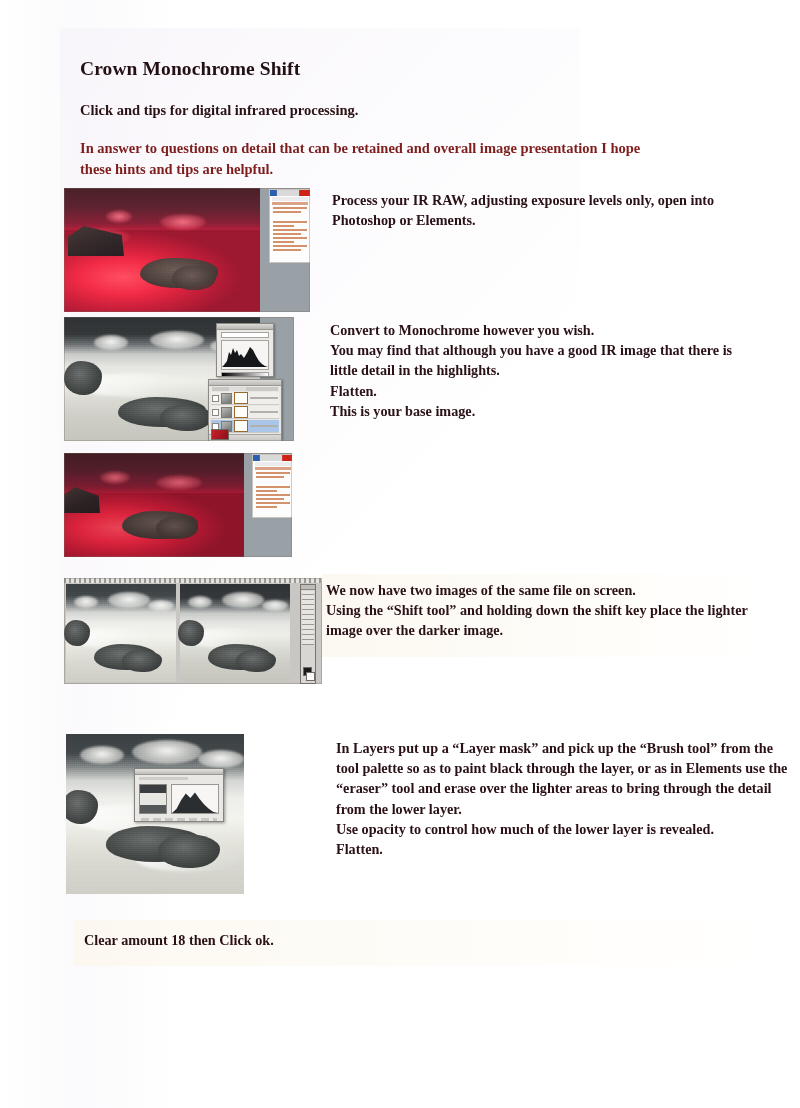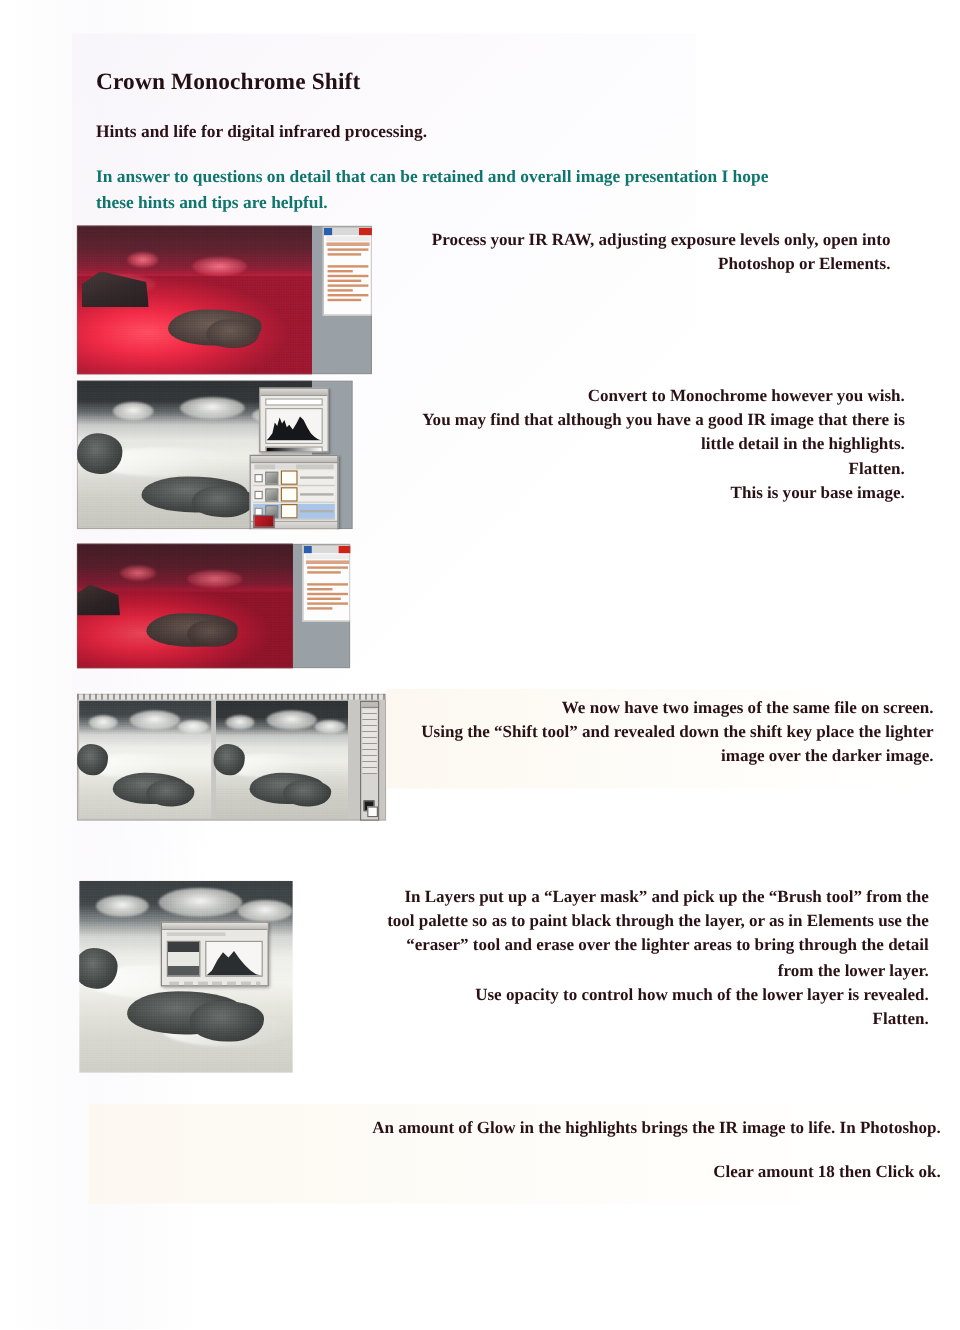--- a/index.html
+++ b/index.html
@@ -29,29 +29,28 @@
     font-size:19.5px;font-weight:bold;color:#231014;
     letter-spacing:.1px;
     font-family:"Liberation Serif", serif;
   }
   .subtitle{
     position:absolute;left:80px;top:102px;
     font-size:14.5px;font-weight:bold;color:#2a1116;
   }
   .intro{
     position:absolute;left:80px;top:138px;width:580px;
-    font-size:14.5px;font-weight:bold;color:#0f766e;line-height:1.42;
+    font-size:14.5px;font-weight:bold;color:#7f1d1d;line-height:1.42;
   }
 
   
   .tblock{
     position:absolute;
     font-size:14.2px;font-weight:bold;color:#2a1116;
     line-height:1.425;
-    text-align:right;
   }
   .tblock.tint{
     background:linear-gradient(to right, rgba(252,248,240,.95), rgba(255,253,248,.5) 75%, rgba(255,255,255,0));
   }
 
   
   .shot{position:absolute;overflow:hidden;}
 
   
   .screenbg{position:absolute;inset:0;background:#9aa1a6;}
@@ -220,21 +219,21 @@
 </style>
 </head>
 <body>
 
 <div class="page"></div>
 <div class="scan-tint"></div>
 
 <div class="doc">
 
   <h1 class="title">Crown Monochrome Shift</h1>
-  <div class="subtitle">Hints and life for digital infrared processing.</div>
+  <div class="subtitle">Click and tips for digital infrared processing.</div>
   <div class="intro">In answer to questions on detail that can be retained and overall image presentation I hope these hints and tips are helpful.</div>
 
   <div class="shot" style="left:64px;top:188px;width:246px;height:124px;">
     <div class="screenbg"></div>
     <div class="ir-photo" style="left:0;top:0;width:196px;height:124px;">
       <div class="ir-dark-sky"></div>
       <div class="ir-cloud" style="left:42px;top:22px;width:26px;height:13px;"></div>
       <div class="ir-cloud" style="left:96px;top:26px;width:46px;height:16px;"></div>
       <div class="ir-cloud" style="left:6px;top:40px;width:60px;height:18px;opacity:.6;"></div>
       <div class="ir-hut" style="left:4px;top:38px;width:56px;height:30px;clip-path:polygon(0 36%,28% 0,96% 30%,100% 100%,0 100%);"></div>
@@ -376,21 +375,21 @@
     <div class="toolstrip" style="left:236px;top:6px;width:14px;height:98px;">
       <div class="ts-top"></div>
       <div class="ts-grid"></div>
       <div class="ts-fg"></div>
       <div class="ts-bg"></div>
     </div>
     <div class="edge"></div>
   </div>
 
   <div class="tblock tint" style="left:322px;top:574px;width:452px;padding:6px 8px 16px 4px;white-space:pre-line;">We now have two images of the same file on screen.
-Using the “Shift tool” and revealed down the shift key place the lighter image over the darker image.</div>
+Using the “Shift tool” and holding down the shift key place the lighter image over the darker image.</div>
 
   <div class="shot" style="left:66px;top:734px;width:178px;height:160px;">
     <div class="mono-photo light" style="left:0;top:0;width:178px;height:160px;">
       <div class="m-cloud" style="left:14px;top:12px;width:44px;height:18px;"></div>
       <div class="m-cloud" style="left:66px;top:6px;width:70px;height:24px;"></div>
       <div class="m-cloud" style="left:132px;top:16px;width:46px;height:18px;"></div>
       <div class="m-surf" style="left:6px;top:70px;width:120px;height:28px;"></div>
       <div class="m-surf" style="left:70px;top:112px;width:108px;height:26px;"></div>
       <div class="m-rock" style="left:-4px;top:56px;width:36px;height:34px;"></div>
       <div class="m-rock" style="left:40px;top:92px;width:96px;height:36px;"></div>
@@ -407,22 +406,21 @@
           <svg width="100%" height="100%" viewBox="0 0 40 26" preserveAspectRatio="none">
             <path d="M0,26 L4,22 L8,14 L12,8 L16,12 L20,7 L24,13 L28,18 L32,22 L36,25 L40,26 Z" fill="#2b2e31"></path>
           </svg>
         </div>
       </div>
       <div class="dlg-btns"></div>
     </div>
     <div class="softedge"></div>
   </div>
 
-  <div class="tblock" style="left:322px;top:738px;width:452px;white-space:pre-line;">In Layers put up a “Layer mask” and pick up the “Brush tool” from the tool palette so as to paint black through the layer, or as in Elements use the “eraser” tool and erase over the lighter areas to bring through the detail from the lower layer.
+  <div class="tblock" style="left:336px;top:738px;width:452px;white-space:pre-line;">In Layers put up a “Layer mask” and pick up the “Brush tool” from the tool palette so as to paint black through the layer, or as in Elements use the “eraser” tool and erase over the lighter areas to bring through the detail from the lower layer.
 Use opacity to control how much of the lower layer is revealed.
 Flatten.</div>
 
   <div class="tblock tint" style="left:74px;top:920px;width:700px;padding:10px 10px 16px 10px;">
-    <div style="margin-bottom:17px;">An amount of Glow in the highlights brings the IR image to life. In Photoshop.</div>
     <div>Clear amount   18      then Click ok.</div>
   </div>
 
 </div>
 
 </body></html>

